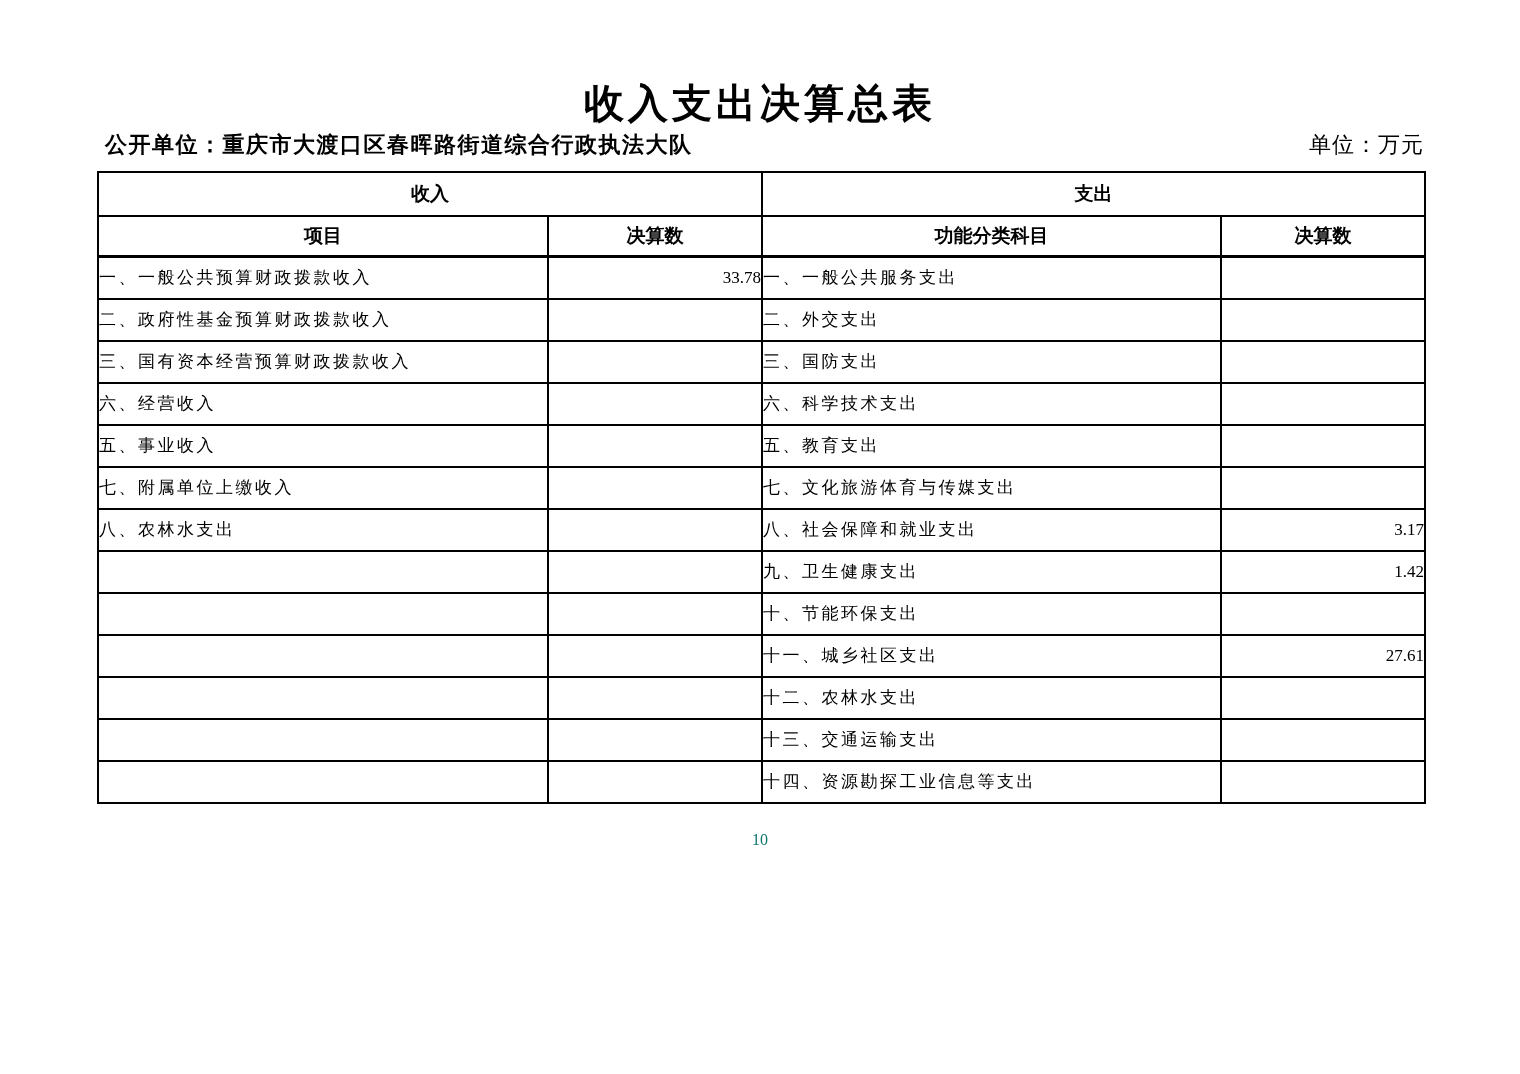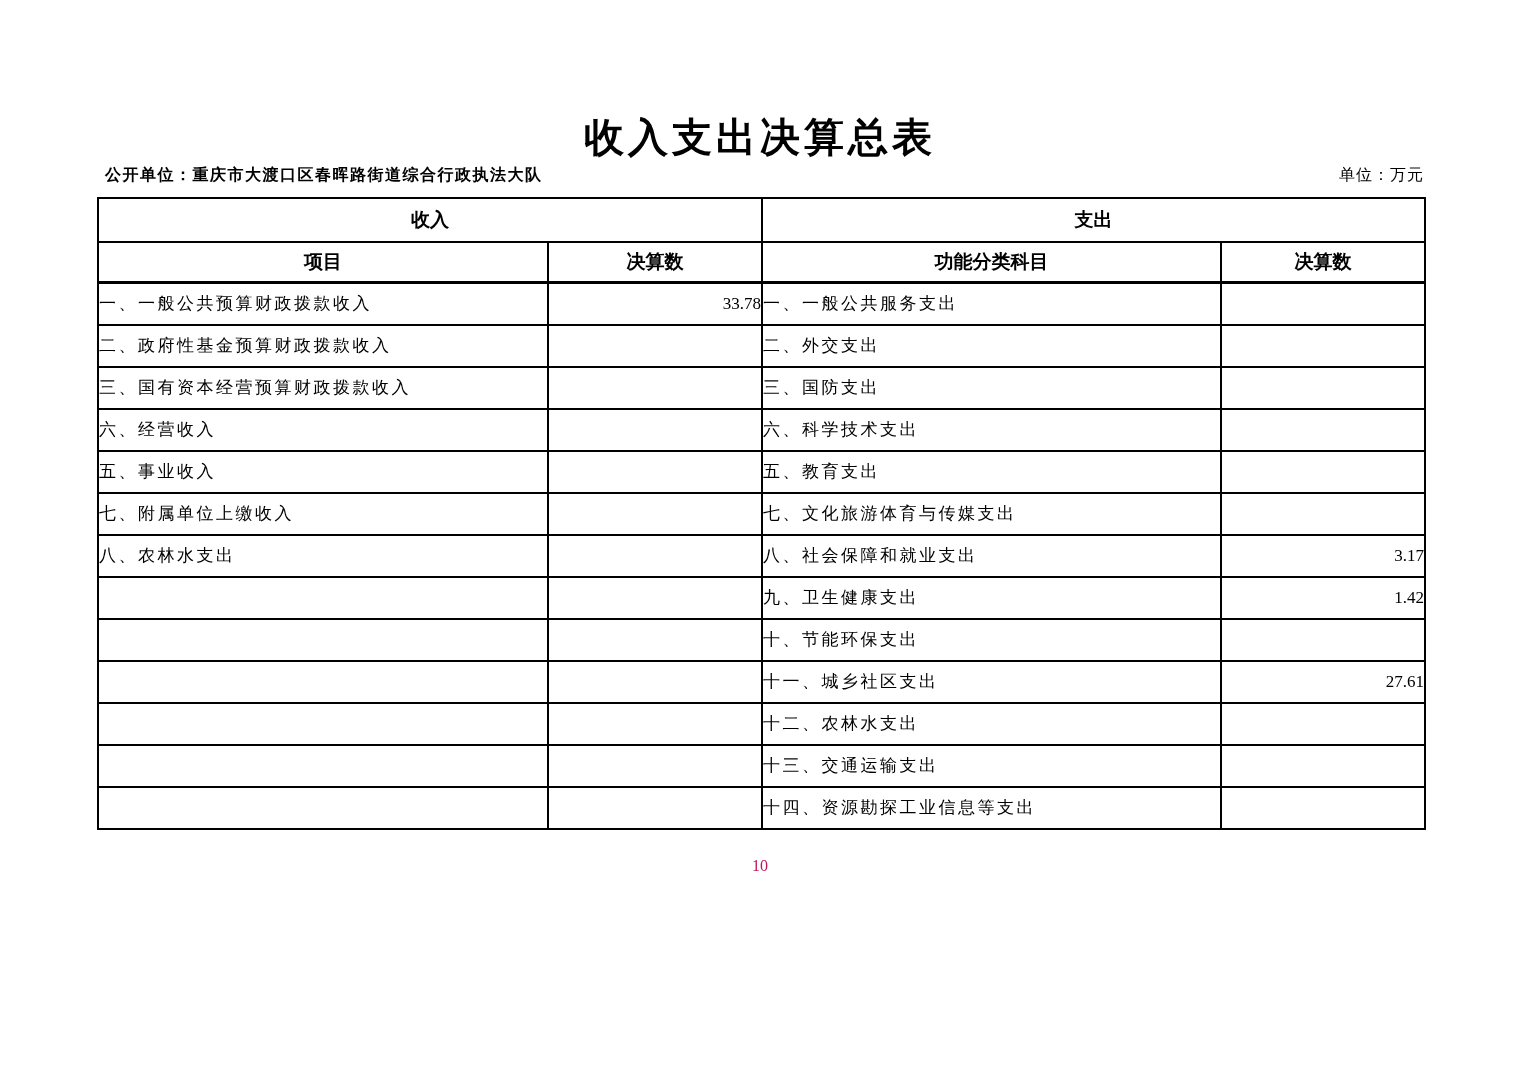--- a/index.html
+++ b/index.html
@@ -13,42 +13,42 @@
   }
   .page {
     position: relative;
     width: 1520px;
     height: 1074px;
     background: #ffffff;
     font-family: "Liberation Serif", "DejaVu Serif", serif;
   }
   .title {
     margin: 0;
-    padding-top: 113px;
+    padding-top: 79px;
     text-align: center;
     font-family: "Liberation Sans", "DejaVu Sans", sans-serif;
     font-weight: bold;
     font-size: 40px;
     letter-spacing: 4px;
     line-height: 1.2;
     color: #000;
   }
   .meta-tableno {
     margin: 26px 96px 0 0;
     text-align: right;
     font-size: 17px;
     letter-spacing: 1px;
     line-height: 1.3;
   }
   .meta-row {
     display: flex;
     justify-content: space-between;
     align-items: flex-end;
     margin: 4px 96px 0 105px;
-    font-size: 16px;
+    font-size: 22px;
     line-height: 1.3;
   }
   .meta-row .unit-name {
     font-weight: bold;
     letter-spacing: 1.5px;
   }
   .meta-row .currency {
     font-weight: normal;
     letter-spacing: 1px;
   }
@@ -95,21 +95,21 @@
   td.amount {
     text-align: right;
     padding-right: 9px;
     font-size: 18px;
     letter-spacing: 0;
   }
   .pageno {
     margin-top: 27px;
     text-align: center;
     font-size: 16px;
-    color: #be185d;
+    color: #0f766e;
   }
 </style>
 </head>
 <body>
 
 <div class="page">
 
   <h1 class="title">收入支出决算总表</h1>
 
 

